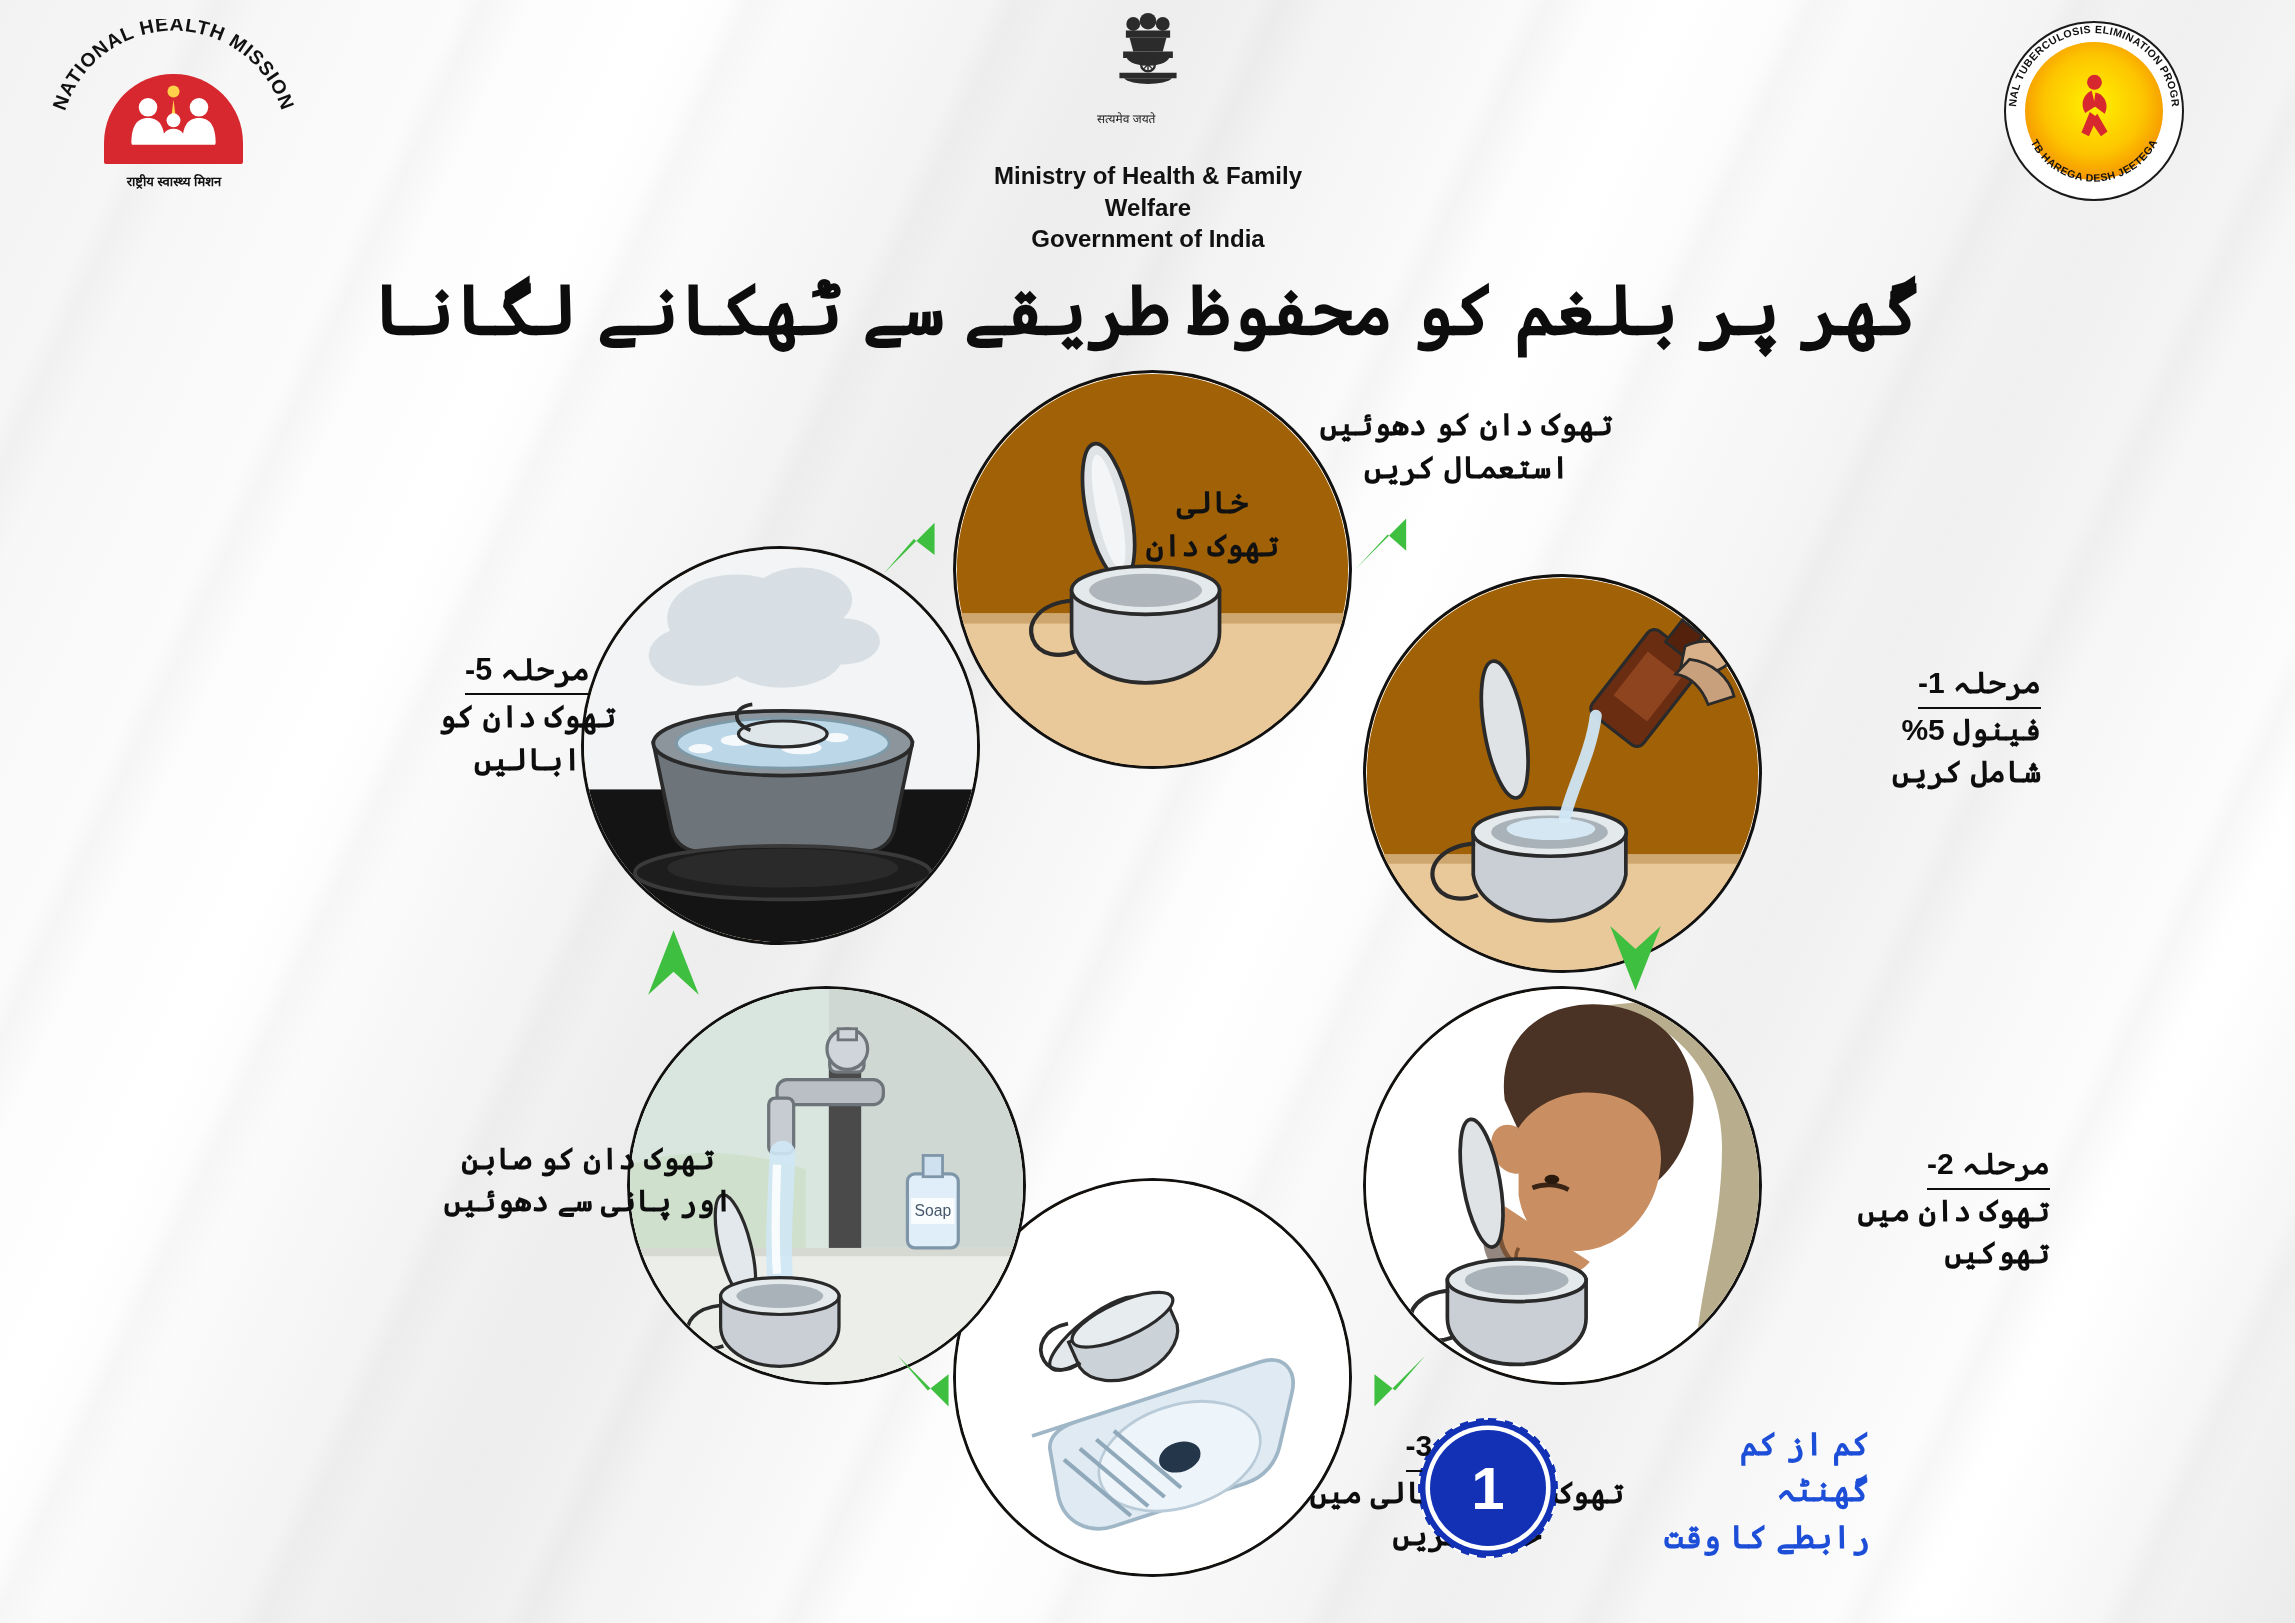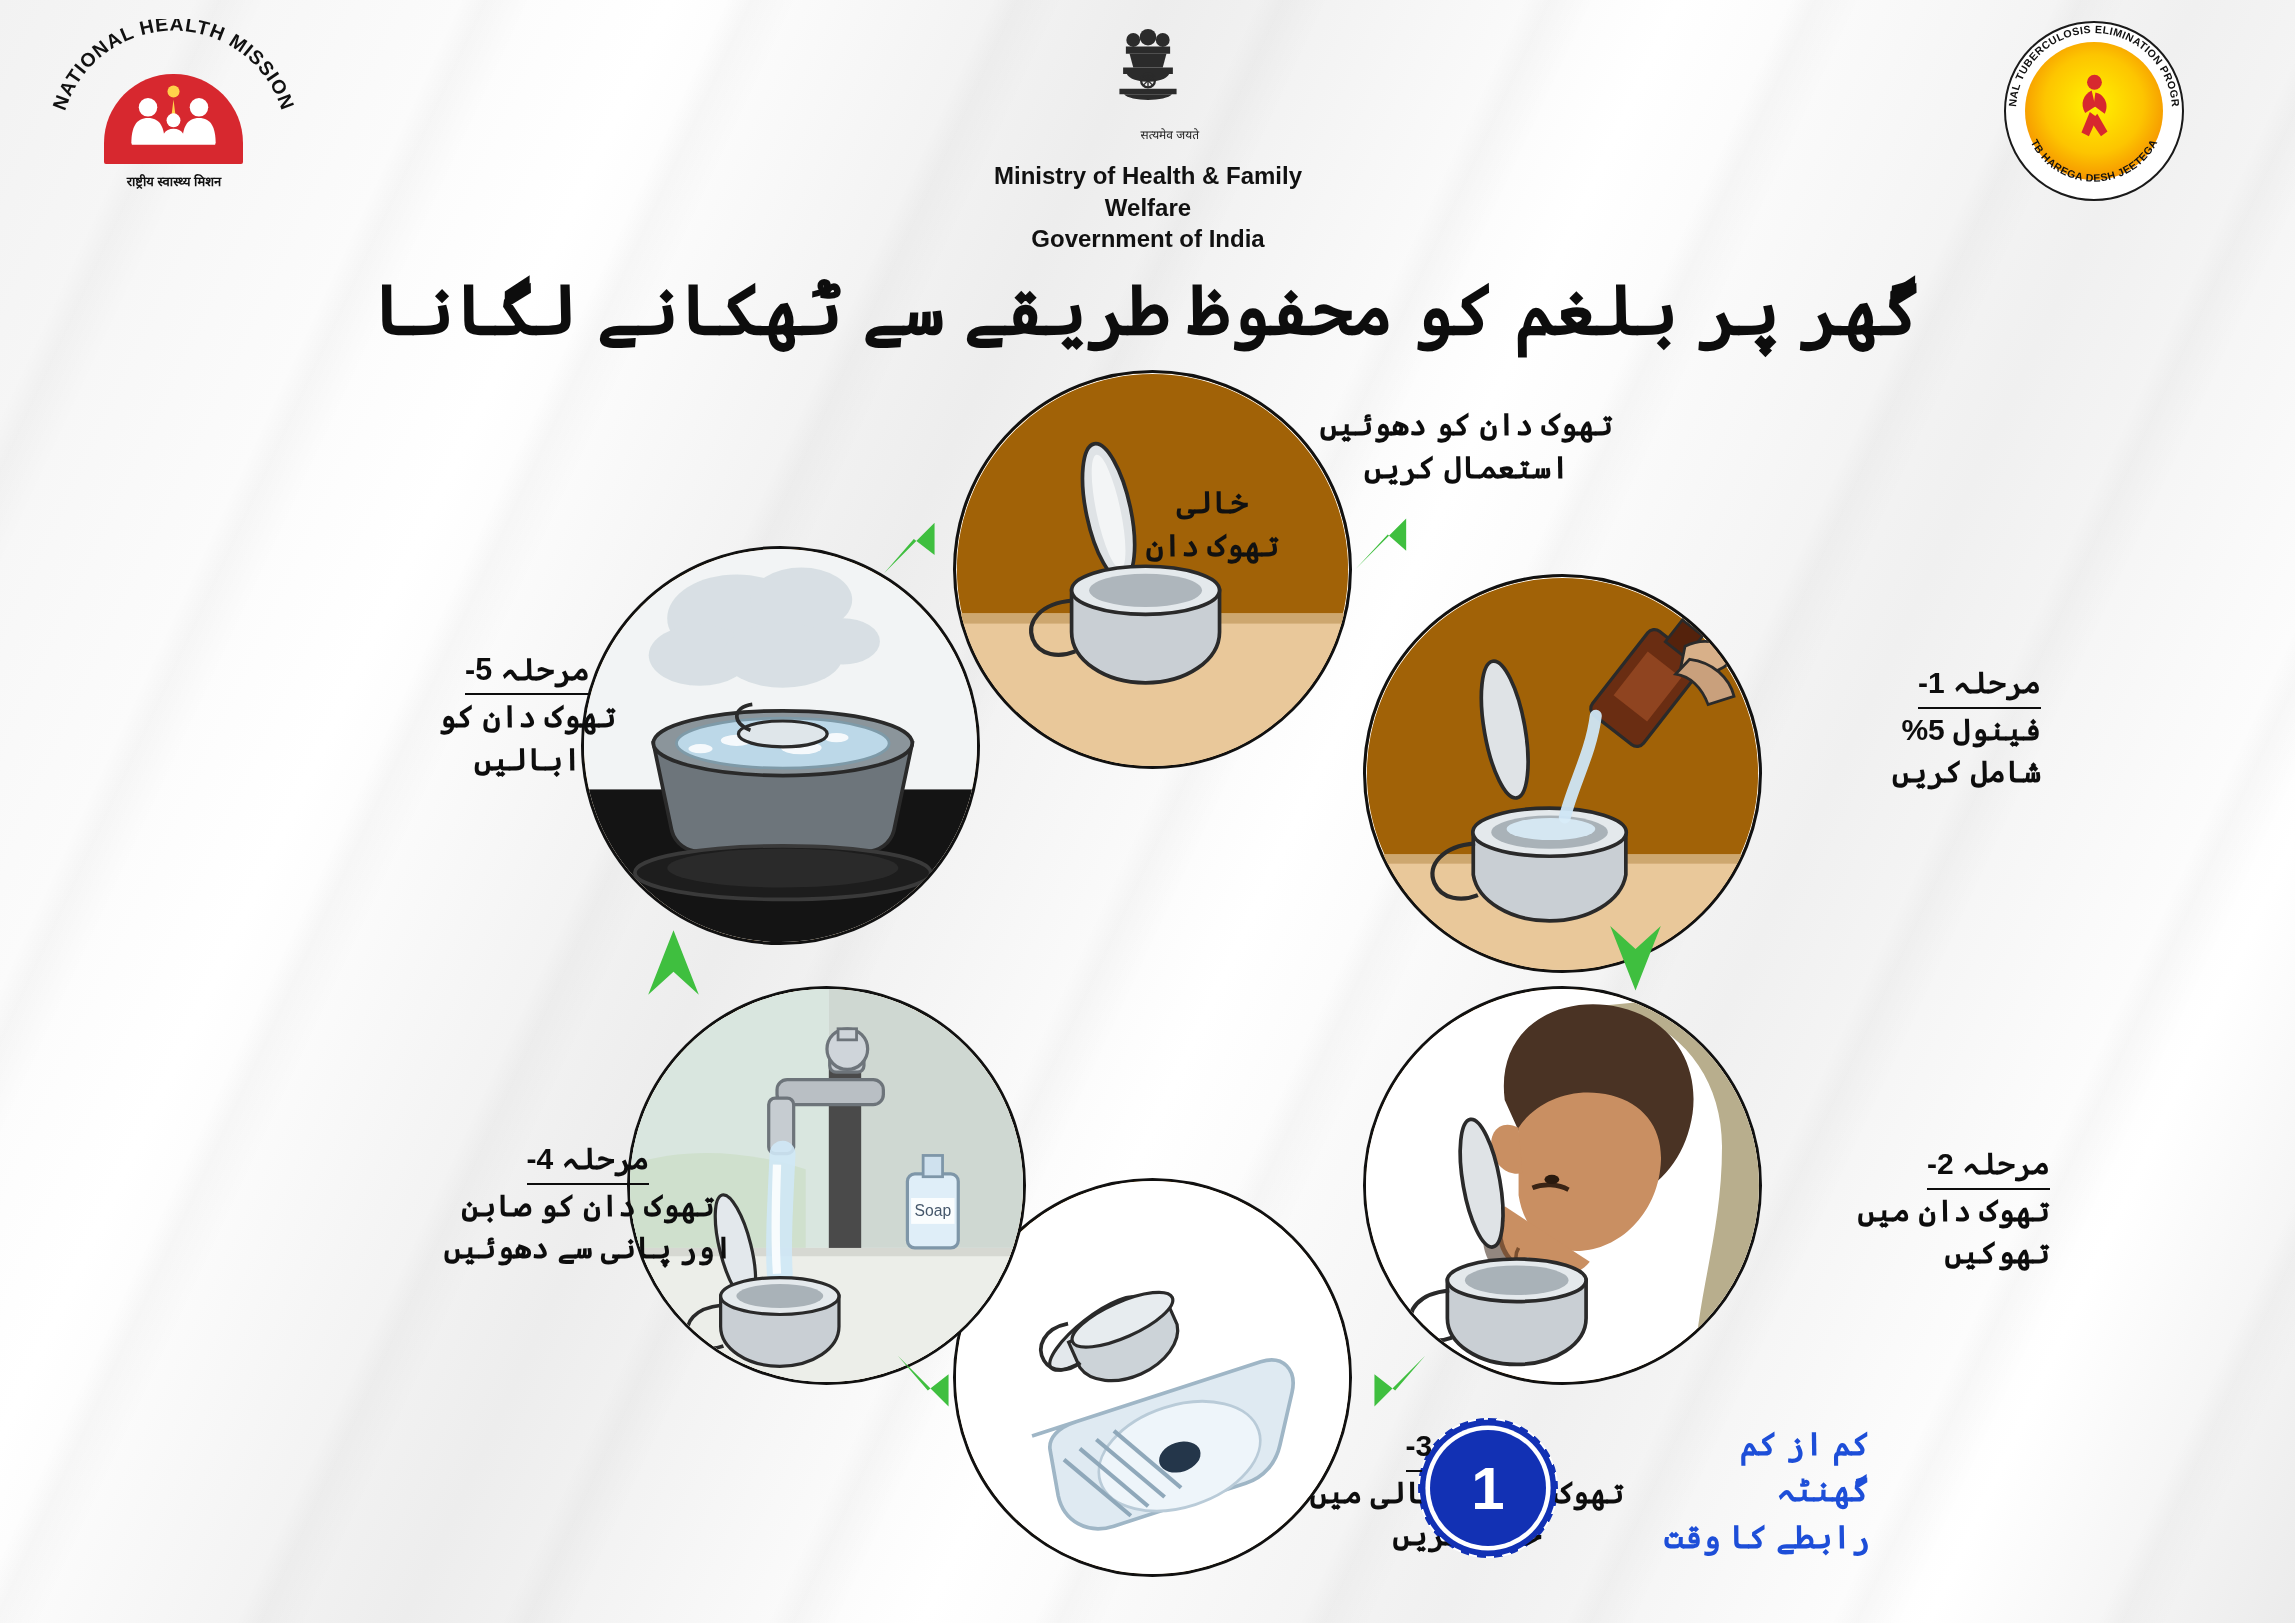--- a/index.html
+++ b/index.html
@@ -14,21 +14,21 @@
 
   
   .nhm-logo{position:absolute;left:44px;top:18.5px;width:259px;height:194px;}
   .nhm-arc{position:absolute;left:0;top:0;width:259px;height:139px;}
   .nhm-arc text{font-family:"Liberation Sans",sans-serif;font-weight:bold;font-size:42px;fill:#111;letter-spacing:2px;}
   .nhm-dome{position:absolute;left:60px;top:55px;width:139px;height:88px;background:#d7282f;border-radius:69px 69px 0 0;}
   .nhm-base{position:absolute;left:60px;top:139px;width:139px;height:6.5px;background:#d7282f;border-radius:1.9px;}
   .nhm-figs{position:absolute;left:60px;top:55px;width:139px;height:88px;}
   .nhm-hindi{position:absolute;left:42px;top:153px;width:176px;text-align:center;font-size:13px;font-weight:bold;color:#111;}
 
-  .emblem{position:absolute;left:1097px;top:16px;width:102px;height:134px;text-align:right;}
+  .emblem{position:absolute;left:1097px;top:0;width:102px;height:134px;text-align:left;}
   .emblem-motto{font-size:12px;color:#222;margin-top:1.9px;}
   .ministry{position:absolute;left:949px;top:160px;width:398px;text-align:center;
     font-weight:bold;font-size:24px;color:#111;line-height:1.32;direction:ltr;}
 
   .ntep{position:absolute;left:2004px;top:21px;width:180px;height:180px;}
   .ntep-ring{position:absolute;inset:0;border-radius:50%;background:#fff;border:2.3px solid #1a1a1a;}
   .ntep-core{position:absolute;left:21px;top:21px;width:138px;height:138px;border-radius:50%;
      background:radial-gradient(circle at 50% 45%, #fff200 0%, #fdc500 48%, #f59100 76%, #e2001a 100%);}
   .ntep-arc{position:absolute;inset:0;}
   .ntep-arc text{font-size:23px;font-weight:bold;fill:#111;letter-spacing:1px;font-family:"Liberation Sans",sans-serif;}
@@ -272,21 +272,20 @@
     <ellipse cx="324" cy="664" rx="128" ry="40" fill="#e4e9ec" stroke="#2a2a2a" stroke-width="7"></ellipse>
     <ellipse cx="324" cy="664" rx="94" ry="26" fill="#a9b2b8"></ellipse>
     <path d="M198 684 c-58 6 -82 38 -70 66 12 28 48 32 74 22" fill="none" stroke="#2a2a2a" stroke-width="8"></path>
     <rect x="600" y="400" width="110" height="160" rx="16" fill="#dfeef8" stroke="#7e96a8" stroke-width="7"></rect>
     <rect x="634" y="360" width="42" height="46" fill="#cfe1ee" stroke="#7e96a8" stroke-width="6"></rect>
     <rect x="608" y="452" width="94" height="56" fill="#ffffff" opacity=".85"></rect>
     <text x="655" y="492" font-size="34" text-anchor="middle" fill="#44566a" font-family="Liberation Sans, sans-serif">Soap</text>
   </svg>
 </div>
 <div class="cap cap-s4">
-  <div><span class="hd">مرحلہ 4-</span></div>
   <div>تھوک دان کو صابن</div>
   <div>اور پانی سے دھوئیں</div>
 </div>
 
 <div class="node n-s5">
   <svg viewBox="0 0 850 850" width="393" height="393">
     <rect x="0" y="0" width="850" height="850" fill="#f2f4f5"></rect>
     <rect x="0" y="520" width="850" height="330" fill="#141414"></rect>
     <g fill="#cfd9de" opacity=".75">
       <ellipse cx="330" cy="150" rx="150" ry="95"></ellipse>

